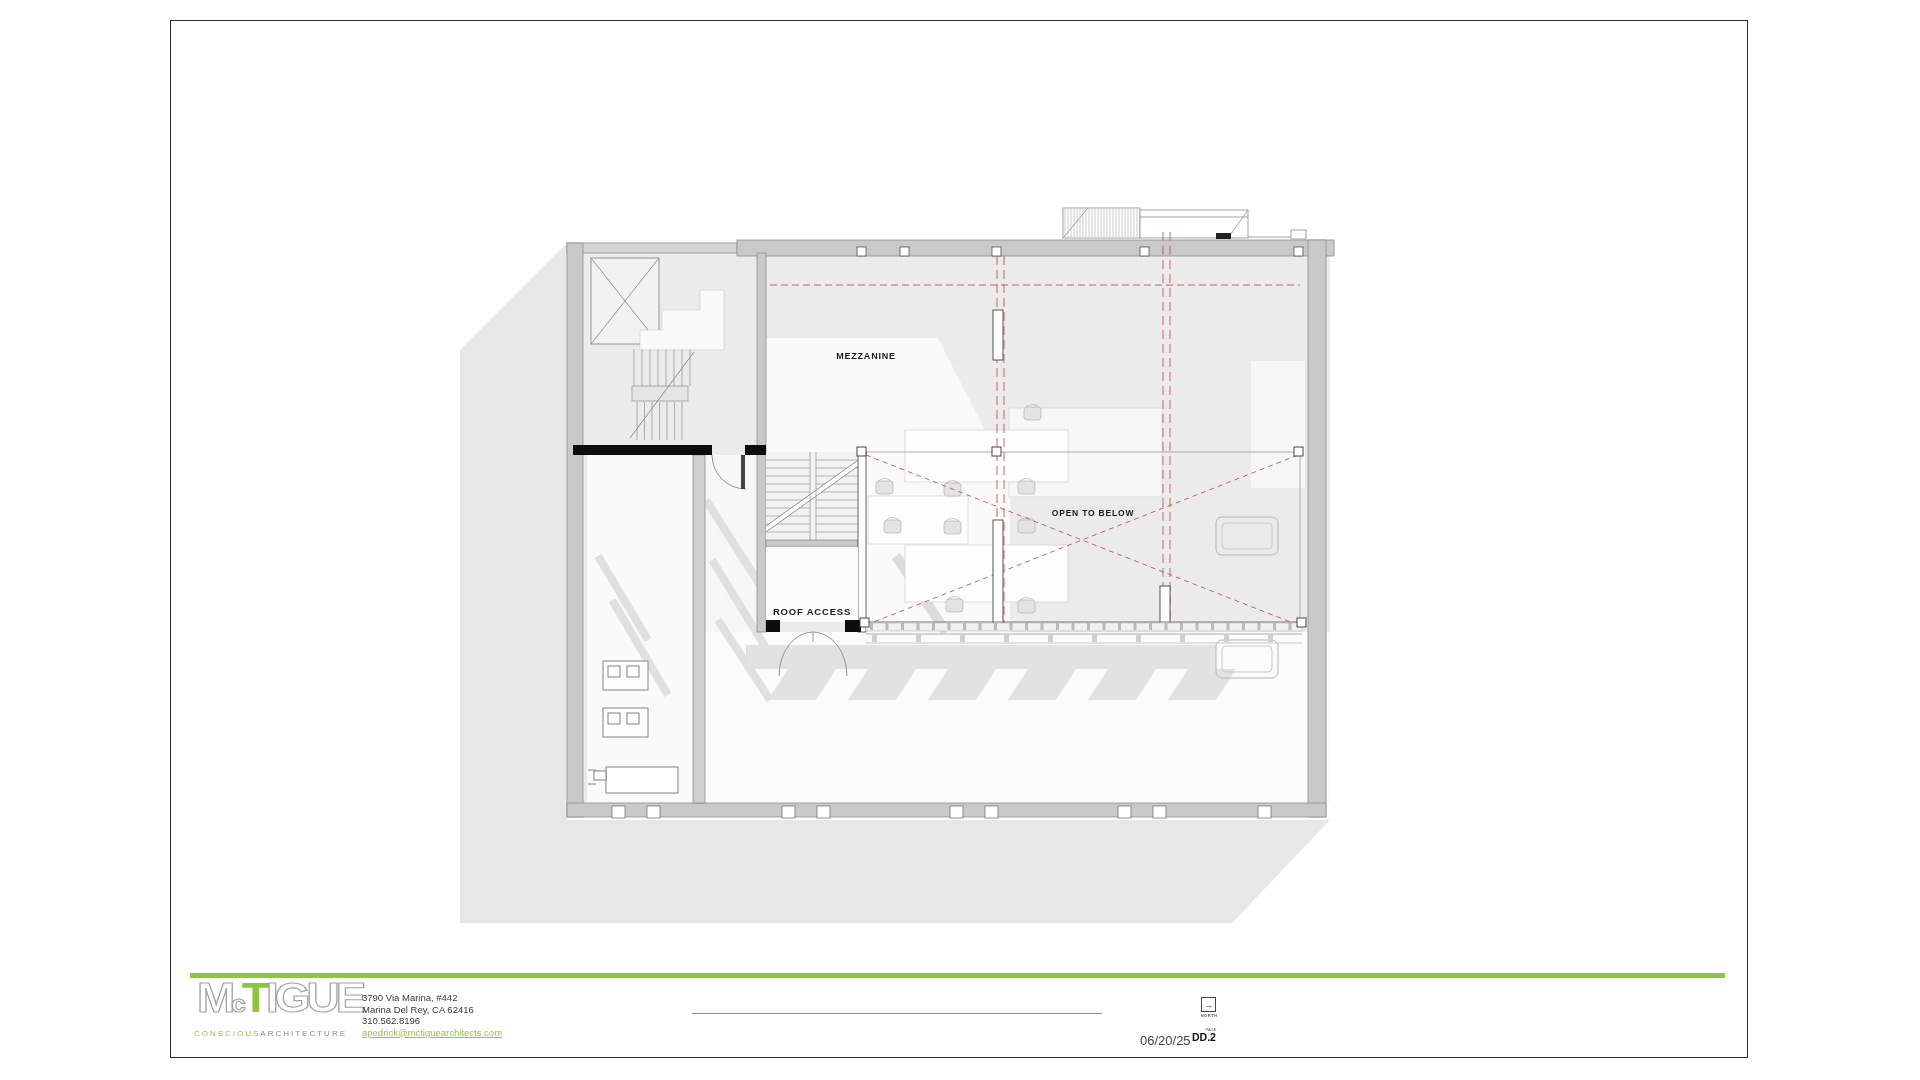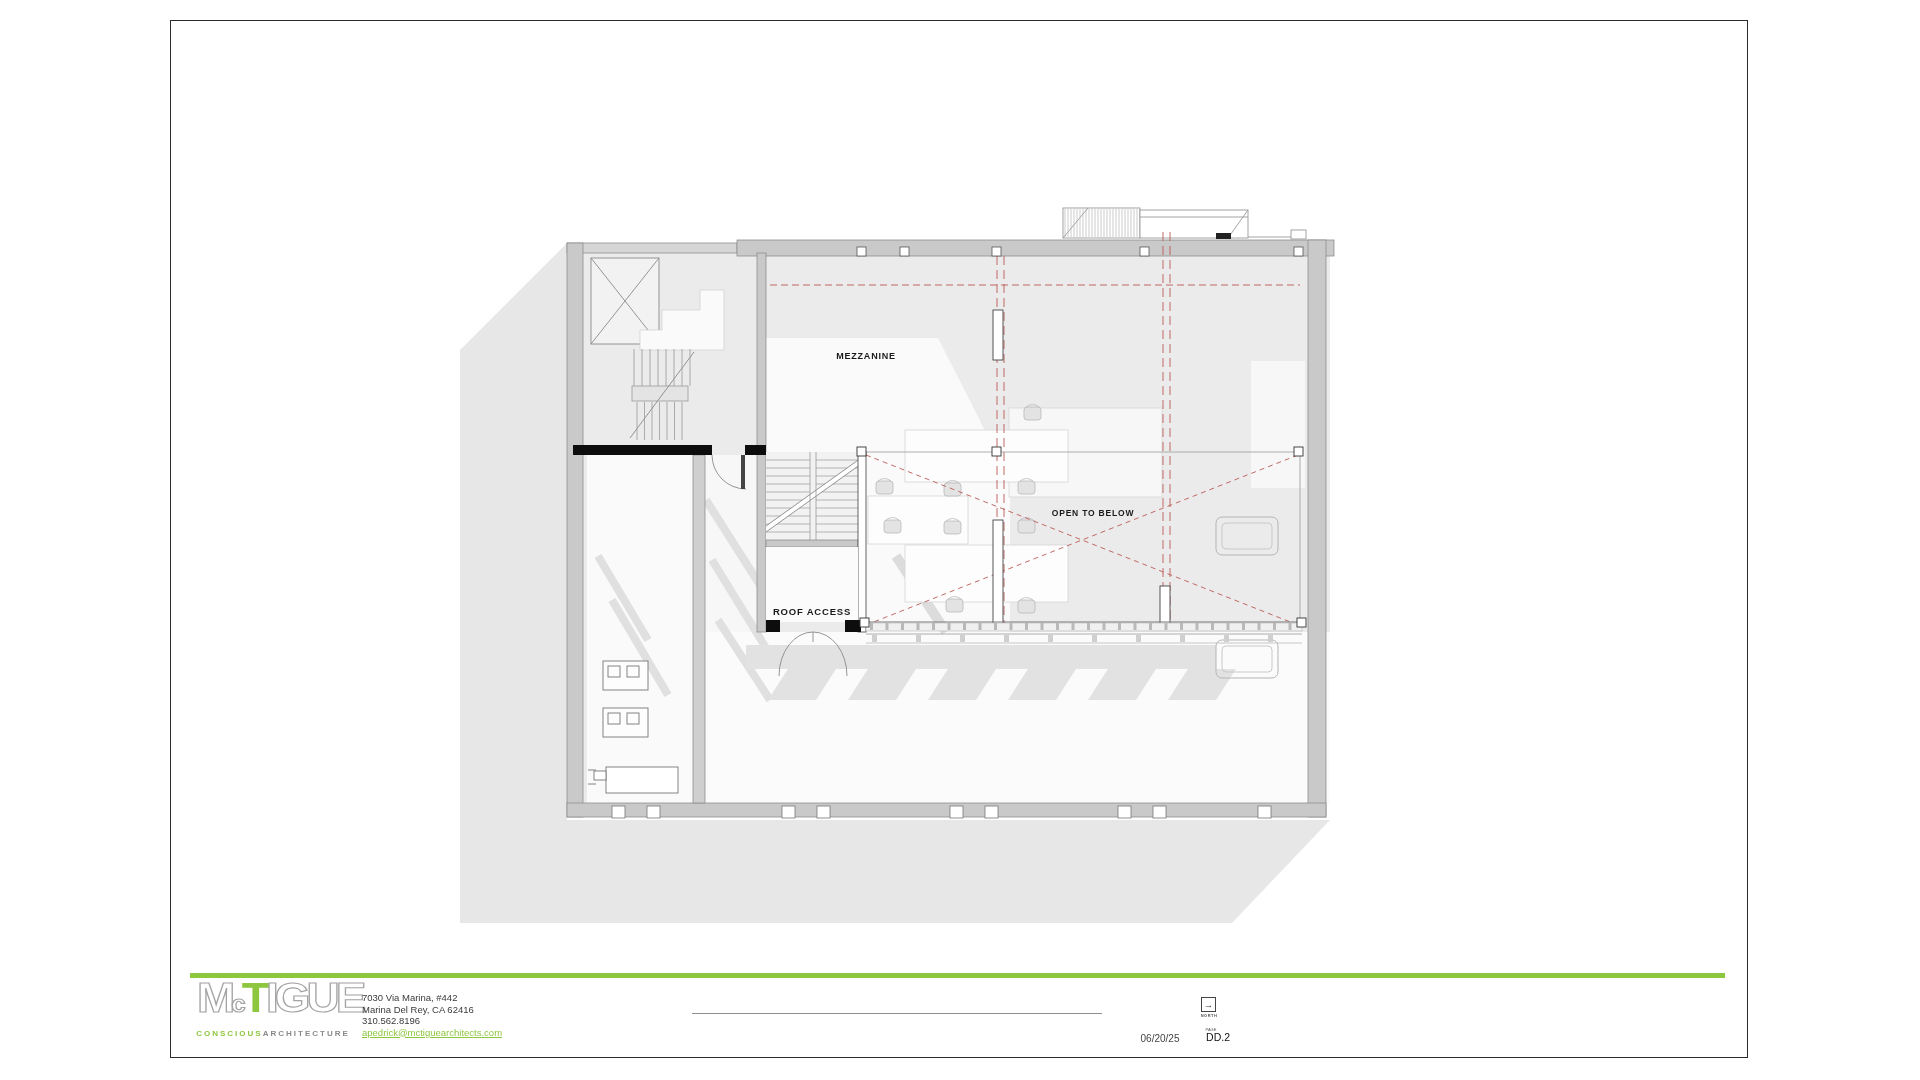--- a/index.html
+++ b/index.html
@@ -6,39 +6,39 @@
   body{font-family:"Liberation Sans",sans-serif;}
   #canvas{position:relative;width:1819px;height:1080px;background:#fff;overflow:hidden;}
   .frame{position:absolute;left:170px;top:20px;width:1576px;height:1036px;border:1.5px solid #2b2b2b;}
   svg.plan{position:absolute;left:0;top:0;}
   .green-line{position:absolute;left:190px;top:973px;width:1535px;height:5px;background:#8dc63f;}
   
   .logo{position:absolute;left:197px;top:976px;font-weight:700;font-size:46px;letter-spacing:-4px;
         color:#fff;-webkit-text-stroke:1.3px #a3a3a3;transform:scaleY(.92);transform-origin:left top;line-height:1;}
   .logo .lc{font-size:26px;}
   .logo .green{color:#8dc63f;-webkit-text-stroke:0px transparent;}
-  .tagline{position:absolute;left:199px;top:1029px;width:148px;display:flex;justify-content:center;
-           font-size:8px;font-weight:700;letter-spacing:2px;}
+  .tagline{position:absolute;left:199px;top:1029px;width:148px;display:flex;justify-content:flex-end;
+           font-size:8px;font-weight:400;letter-spacing:2px;}
   .tagline .w1{color:#8dc63f;}
   .tagline .w2{color:#8a8a8a;}
   .contact{position:absolute;left:362px;top:992px;font-size:9.5px;line-height:11.5px;color:#3a3a3a;}
   .contact a{color:#8dc63f;text-decoration:underline;margin-top:19px;}
   .tb-center{position:absolute;left:800px;top:997px;width:302px;text-align:right;}
   .tb-title{font-size:14px;color:#3c3c3c;letter-spacing:.4px;}
   .tb-sub{font-size:7.5px;color:#666;margin-top:3px;letter-spacing:.3px;}
   .tb-addr{font-size:5px;color:#999;margin-top:2px;}
   .tb-rule{position:absolute;left:692px;top:1013px;width:410px;height:0;border-top:1px solid #8f8f8f;}
-  .tb-date{position:absolute;left:1140px;top:1033px;width:40px;font-size:10px;color:#444;text-align:center;}
+  .tb-date{position:absolute;left:1140px;top:1033px;width:40px;font-size:13px;color:#444;}
   .north-box{position:absolute;left:1201px;top:997px;width:13px;height:13px;border:1.2px solid #444;
              display:flex;align-items:center;justify-content:center;font-size:9px;color:#333;}
   .north-lbl{position:absolute;left:1196px;top:1013px;width:26px;text-align:center;font-size:4px;
              letter-spacing:.5px;color:#555;font-weight:700;}
   .sheet-lbl{position:absolute;left:1196px;top:1027px;width:30px;text-align:center;font-size:4px;color:#555;}
-  .sheet-num{position:absolute;left:1192px;top:1031px;width:38px;text-align:right;font-size:10.5px;
-             font-weight:400;color:#101010;}
+  .sheet-num{position:absolute;left:1192px;top:1031px;width:38px;text-align:left;font-size:10.5px;
+             font-weight:700;color:#101010;}
 </style>
 </head>
 <body>
 
 <div id="canvas">
 
   <div class="frame"></div>
 
   <svg class="plan" width="1920" height="1080" viewBox="0 0 1920 1080">
 
@@ -339,21 +339,21 @@
   <div class="green-line"></div>
 
   <div class="logo"><span>M</span><span class="lc">c</span><span class="green">T</span><span>IGUE</span></div>
 
   <div class="tagline">
     <span class="w1">CONSCIOUS</span>
     <span class="w2">ARCHITECTURE</span>
   </div>
 
   <div class="contact">
-    <div>7030 Via Marina, #442</div>
+    <div>3790 Via Marina, #442</div>
     <div>Marina Del Rey, CA 62416</div>
     <div>310.562.8196</div>
     <div><a href="#">apedrick@mctiguearchitects.com</a></div>
   </div>
 
   <div class="tb-rule"></div>
 
   <div class="tb-date">06/20/25</div>
 
   <div class="north-box">

